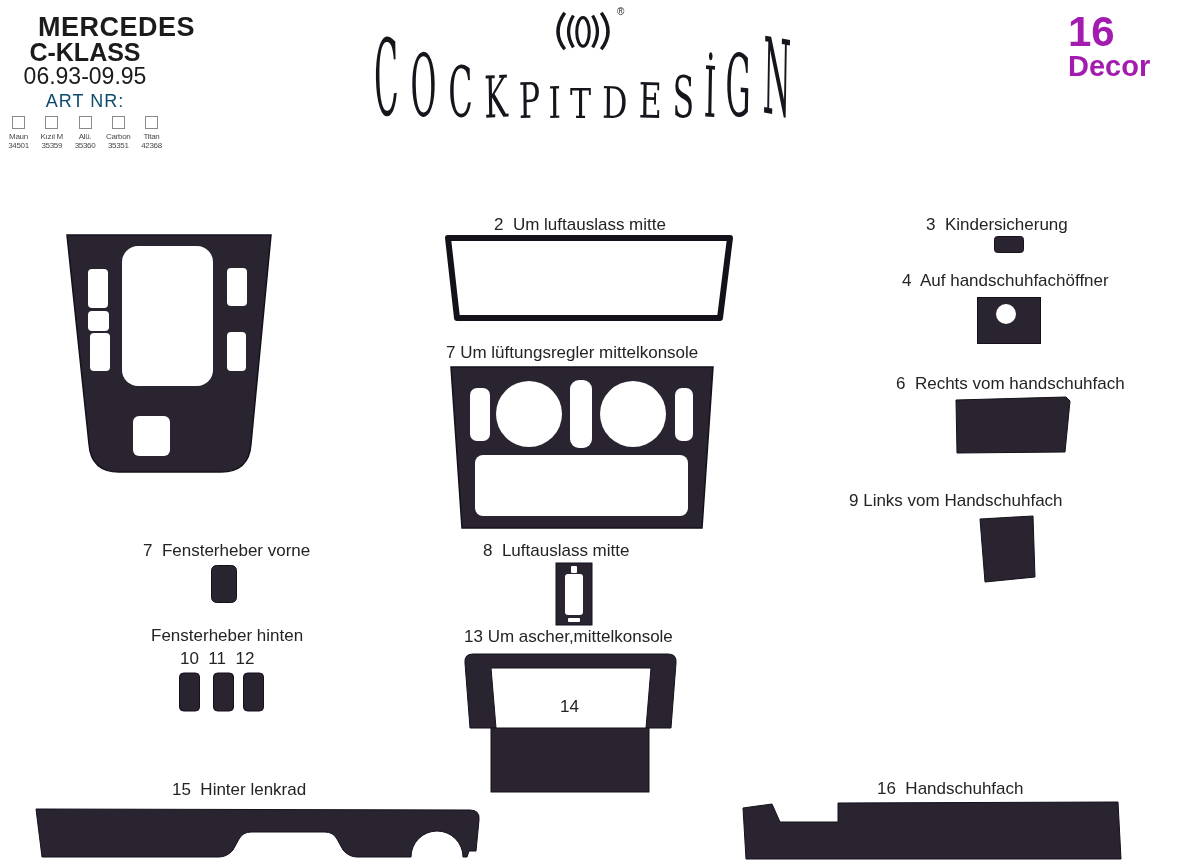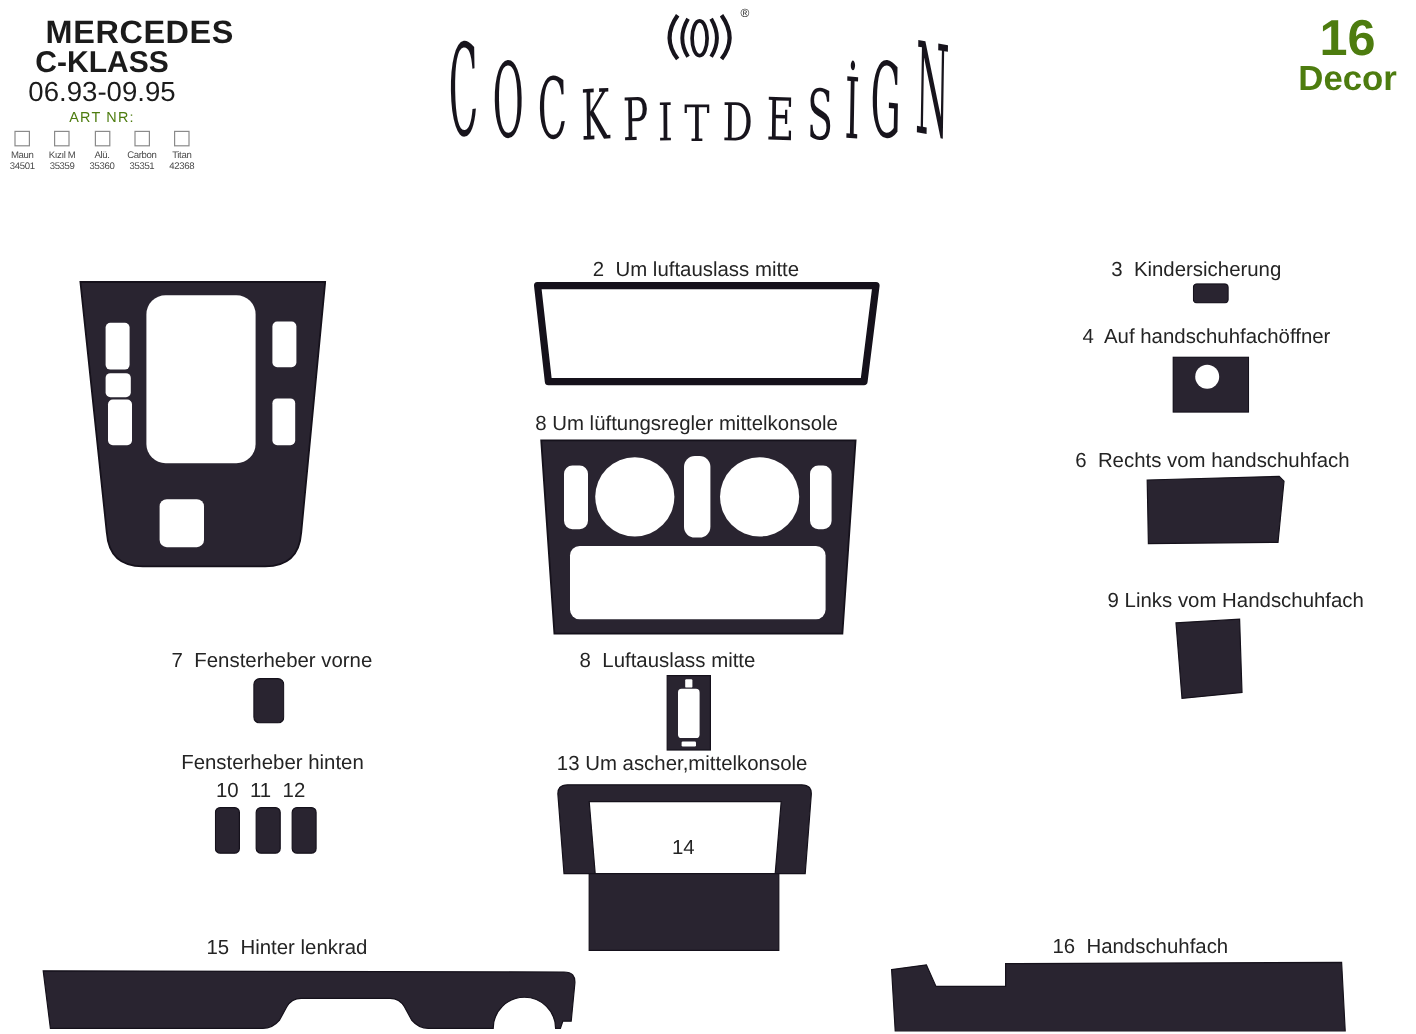--- a/index.html
+++ b/index.html
@@ -8,37 +8,37 @@
     position:relative; width:1180px; height:862px; overflow:hidden;
     background:#ffffff; font-family:"Liberation Sans", sans-serif; color:#222;
   }
   .abs { position:absolute; }
 
   
   .brand { left:2px; top:14px; width:166px; text-align:center; color:#1b1b1b; }
   .brand .l1 { font-size:27px; font-weight:bold; letter-spacing:0.5px; line-height:1.0;margin-left:36px; }
   .brand .l2 { font-size:25px; font-weight:bold; line-height:0.95; }
   .brand .l3 { font-size:23px; font-weight:normal; line-height:1.0; }
-  .brand .artnr { font-size:12px; color:#4d7c0f; margin-top:3px; letter-spacing:1px; }
+  .brand .artnr { font-size:18px; color:#0c4a6e; margin-top:3px; letter-spacing:1px; }
   .cbrow { display:flex; justify-content:space-between; margin:4px 10px 0 10px; }
   .cbox { width:13px; height:13px; border:1.5px solid #8a8a8a; background:#fff; }
   .varrow { display:flex; justify-content:space-between; margin:3px 0 0 0; }
   .varcol { width:33px; font-size:8px; line-height:1.15; color:#4a4a4a; letter-spacing:-0.3px; }
 
   
   .logo { left:438px; top:4px; width:290px; height:120px; }
   .logo-emblem { position:absolute; left:50%; top:0; transform:translateX(-50%); }
   .logo-reg { position:absolute; left:179px; top:2px; font-size:10px; color:#1a1a1a; }
   .logo-letters { position:absolute; left:0; right:0; bottom:4px; height:102px;
     display:flex; justify-content:center; align-items:flex-end;
     font-family:"DejaVu Serif", serif; font-size:44px; color:#17141c; }
   .logo-letters span { display:block; line-height:0.78; transform-origin:50% 100%; margin:0 1px; }
 
   
-  .decor { right:2px; top:12px; width:110px; text-align:center; color:#4d7c0f; }
+  .decor { right:2px; top:12px; width:110px; text-align:left; color:#a21caf; }
   .decor .num { font-size:42px; font-weight:bold; line-height:0.95; }
   .decor .word { font-size:29px; font-weight:bold; line-height:1.0; }
 
   
   .plabel { position:absolute; font-size:17px; color:#242424; white-space:pre; }
 
   svg { display:block; }
 </style>
 </head>
 <body>
@@ -110,23 +110,23 @@
   </div>
 
   <div class="abs decor">
     <div class="num">16</div>
     <div class="word">Decor</div>
   </div>
 
   <div class="plabel" style="left:494px; top:215px;">2  Um luftauslass mitte</div>
   <div class="plabel" style="left:926px; top:215px;">3  Kindersicherung</div>
   <div class="plabel" style="left:902px; top:271px;">4  Auf handschuhfachöffner</div>
-  <div class="plabel" style="left:446px; top:343px;">8 Um lüftungsregler mittelkonsole</div>
+  <div class="plabel" style="left:446px; top:343px;">7 Um lüftungsregler mittelkonsole</div>
   <div class="plabel" style="left:896px; top:374px;">6  Rechts vom handschuhfach</div>
-  <div class="plabel" style="left:923px; top:491px;">9 Links vom Handschuhfach</div>
+  <div class="plabel" style="left:849px; top:491px;">9 Links vom Handschuhfach</div>
   <div class="plabel" style="left:143px; top:541px;">7  Fensterheber vorne</div>
   <div class="plabel" style="left:483px; top:541px;">8  Luftauslass mitte</div>
   <div class="plabel" style="left:151px; top:626px;">Fensterheber hinten</div>
   <div class="plabel" style="left:180px; top:649px;">10  11  12</div>
   <div class="plabel" style="left:464px; top:627px;">13 Um ascher,mittelkonsole</div>
   <div class="plabel" style="left:560px; top:697px;">14</div>
   <div class="plabel" style="left:172px; top:780px;">15  Hinter lenkrad</div>
   <div class="plabel" style="left:877px; top:779px;">16  Handschuhfach</div>
 
   <svg class="abs" style="left:60px; top:234px;" width="212" height="240" viewBox="0 0 212 240">

